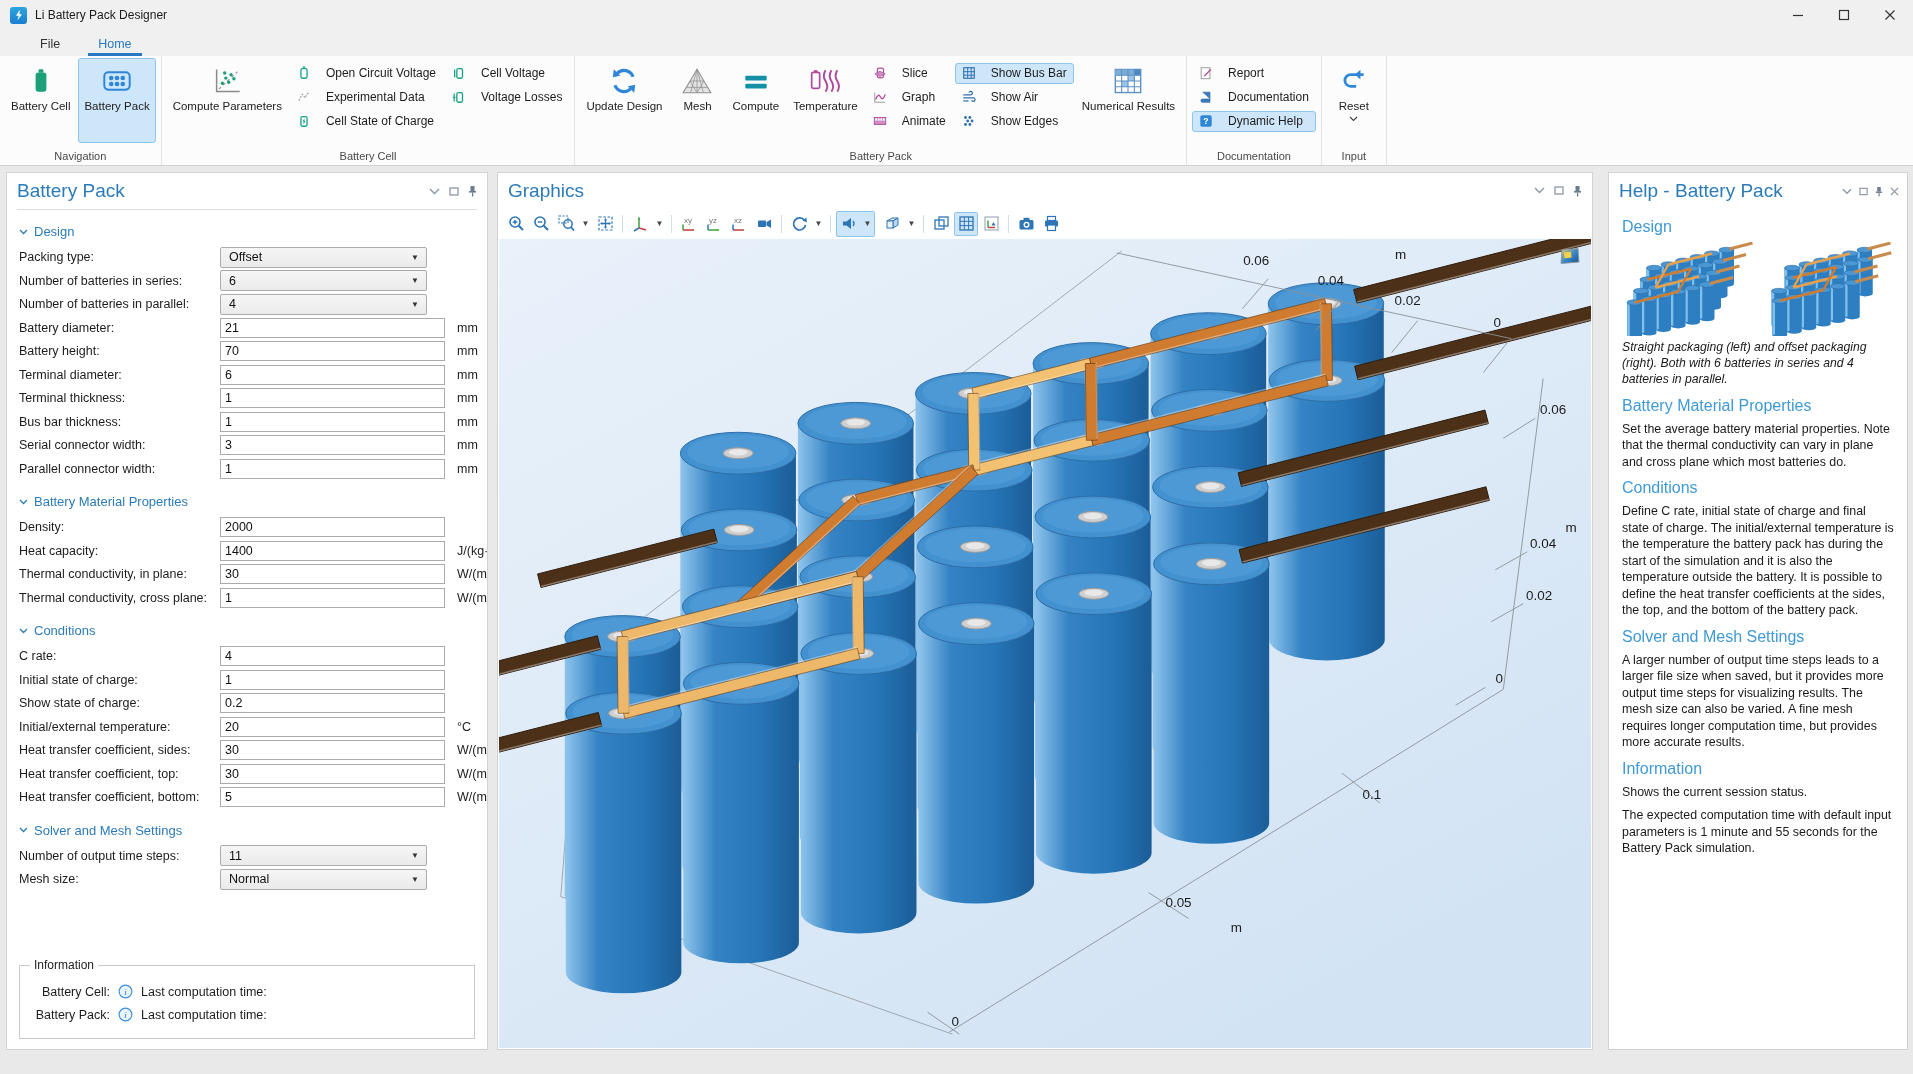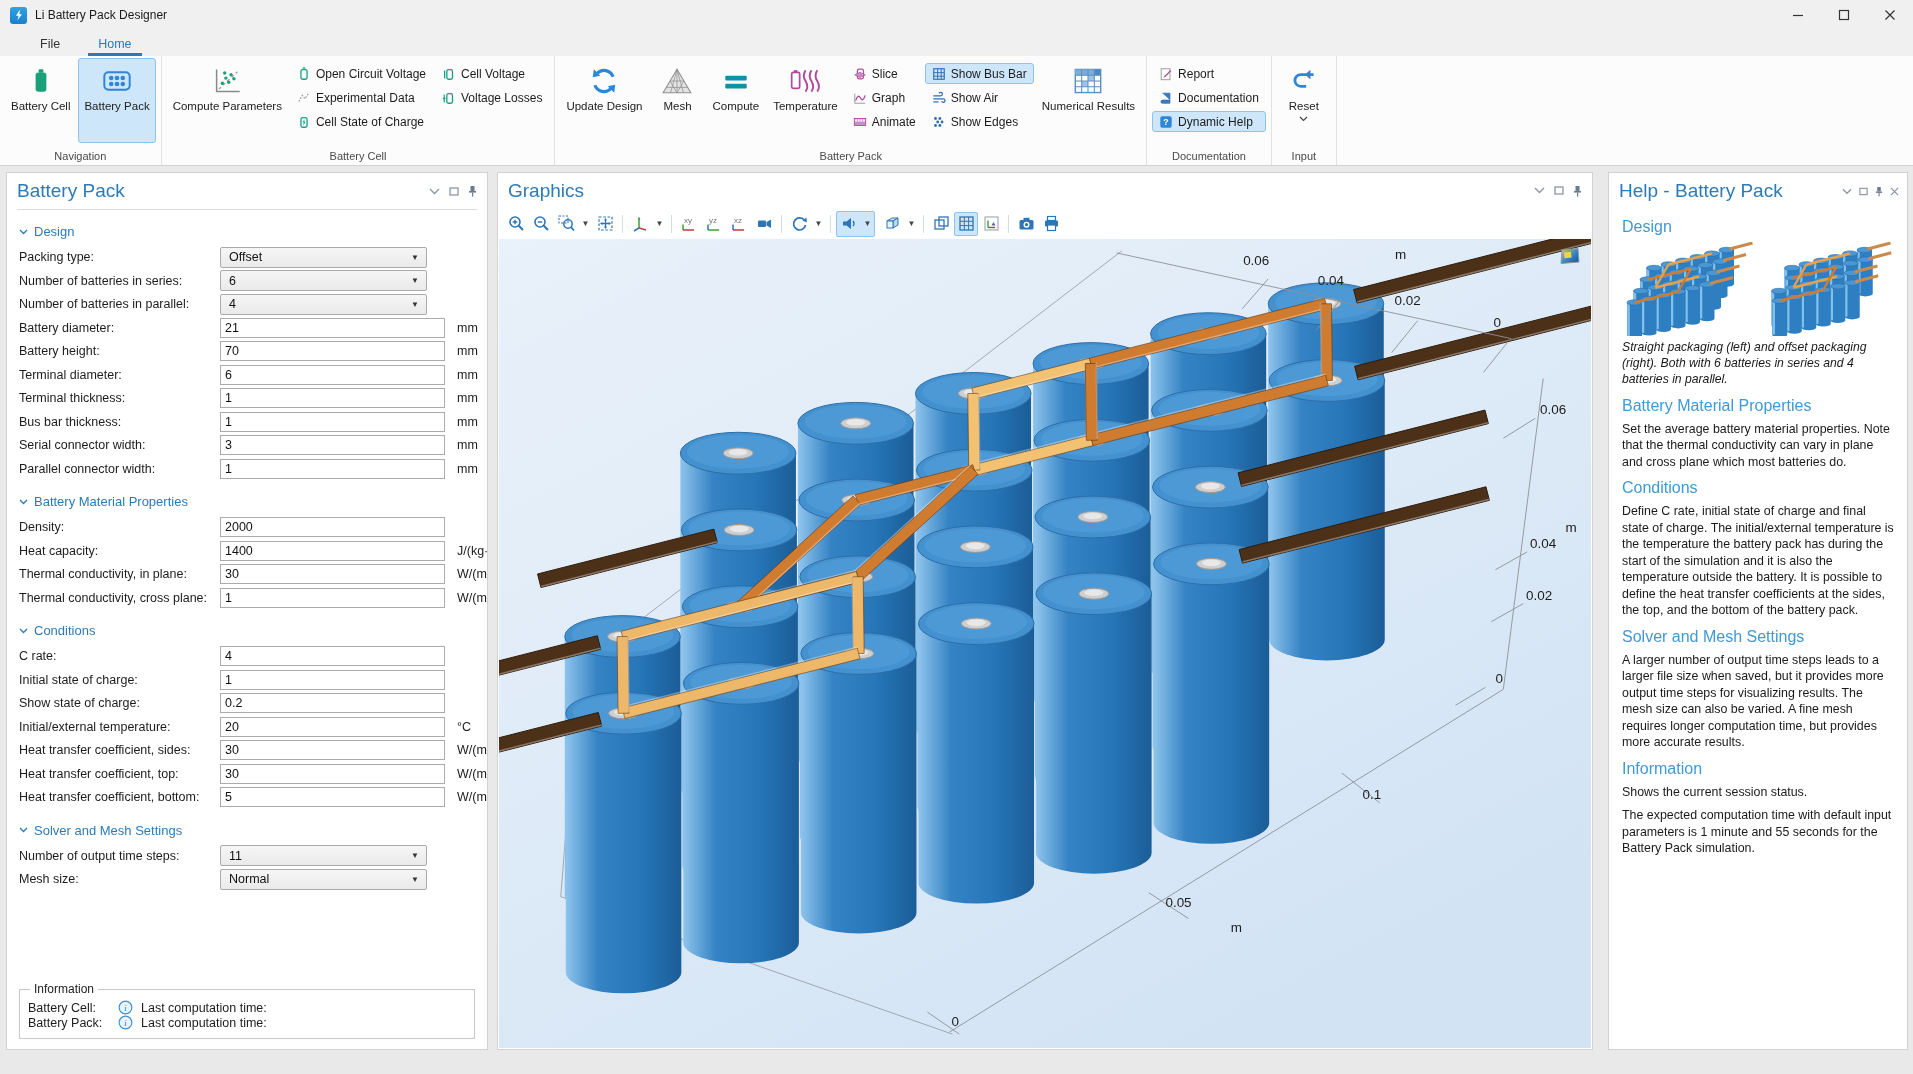--- a/index.html
+++ b/index.html
@@ -20,21 +20,21 @@
 
   
   .ribbon { height:110px; background:#fcfcfc; border-bottom:1px solid #d2d2d2; display:flex; align-items:stretch; }
   .rgroup { display:flex; flex-direction:column; padding:2px 5px 0; border-right:1px solid #e2e2e2; }
   .rbody { display:flex; flex:1; align-items:flex-start; gap:2px; }
   .rlabel { text-align:center; font-size:11px; color:#4a4a4a; padding:1px 0 3px; }
   .bigbtn { display:flex; flex-direction:column; align-items:center; gap:2px; padding:5px 5px 2px; border:1px solid transparent; border-radius:3px; min-width:54px; height:85px; font-size:11.5px; color:#222; text-align:center; line-height:1.18; cursor:default; }
   .bigbtn.selected { background:#cde6f9; border-color:#8fc4ea; }
   .bicon { height:34px; display:flex; align-items:center; justify-content:center; }
   .smallcol { display:flex; flex-direction:column; gap:3px; padding-top:5px; }
-  .smallbtn { display:flex; align-items:center; gap:5px; font-size:12px; color:#1c1c1c; padding:2px 6px; border:1px solid transparent; border-radius:3px; height:21px; white-space:nowrap; }
+  .smallbtn { display:flex; gap:15px; font-size:12px; color:#1c1c1c; padding:2px 6px; border:1px solid transparent; border-radius:3px; height:21px; white-space:nowrap; }
   .smallbtn.selected { background:#cde6f9; border-color:#8fc4ea; }
   .chev { font-size:8px; color:#444; line-height:1; }
 
   
   .workspace { position:relative; height:908px; background:#e9e9e9; }
   .panel { position:absolute; top:6px; height:878px; background:#fff; border:1px solid #d2d2d2; }
   .panel-header { height:36px; display:flex; align-items:center; padding:0 10px; }
   .panel-title { font-size:19px; color:#2c7bb8; }
   .ph-icons { margin-left:auto; display:flex; gap:9px; align-items:center; }
   .ph-icons svg { display:block; }
@@ -46,21 +46,21 @@
   .frow { display:flex; align-items:center; margin:3.5px 0; height:20px; }
   .flabel { width:201px; font-size:12.5px; color:#1c1c1c; flex:none; }
   .tinput { width:225px; height:20px; border:1px solid #ababab; background:#fff; font-family:"Liberation Sans",sans-serif; font-size:12.5px; color:#111; padding:0 4px; flex:none; }
   .dropdown { width:207px; height:21px; border:1px solid #ababab; border-radius:2px; background:linear-gradient(#f6f6f6,#eaeaea); display:flex; align-items:center; flex:none; }
   .dval { flex:1; padding-left:8px; font-size:12.5px; color:#111; }
   .darr { font-size:8px; color:#333; padding-right:7px; }
   .funit { margin-left:12px; font-size:12.5px; color:#1c1c1c; white-space:nowrap; }
   .spacer { flex:1; }
   fieldset.infobox { border:1px solid #c9c9c9; padding:4px 8px 8px; margin-top:8px; }
   fieldset.infobox legend { font-size:12px; color:#222; padding:0 4px; margin-left:2px; }
-  .inforow { display:flex; align-items:center; gap:8px; margin:0 0; font-size:12.5px; color:#1c1c1c; }
+  .inforow { display:flex; align-items:center; gap:8px; margin:8px 0; font-size:12.5px; color:#1c1c1c;text-align:right; }
   .inforow .ilabel { width:82px; }
 
   #graphics-panel { left:497px; width:1096px; display:flex; flex-direction:column; }
   .gtoolbar { height:30px; display:flex; align-items:center; gap:1px; padding:0 6px; }
   .tbtn { width:24px; height:24px; display:flex; align-items:center; justify-content:center; border:1px solid transparent; border-radius:2px; }
   .tbtn-drop { width:13px; height:24px; display:flex; align-items:center; justify-content:center; border:1px solid transparent; }
   .tgroup-hl { display:flex; background:#cde6f9; border:1px solid #8fc4ea; border-radius:2px; }
   .tbtn.selected { background:#cde6f9; border-color:#8fc4ea; }
   .tsep { width:1px; height:18px; background:#d4dde5; margin:0 4px; }
   .canvas-wrap { flex:1; position:relative; margin:0 1px 1px; }

